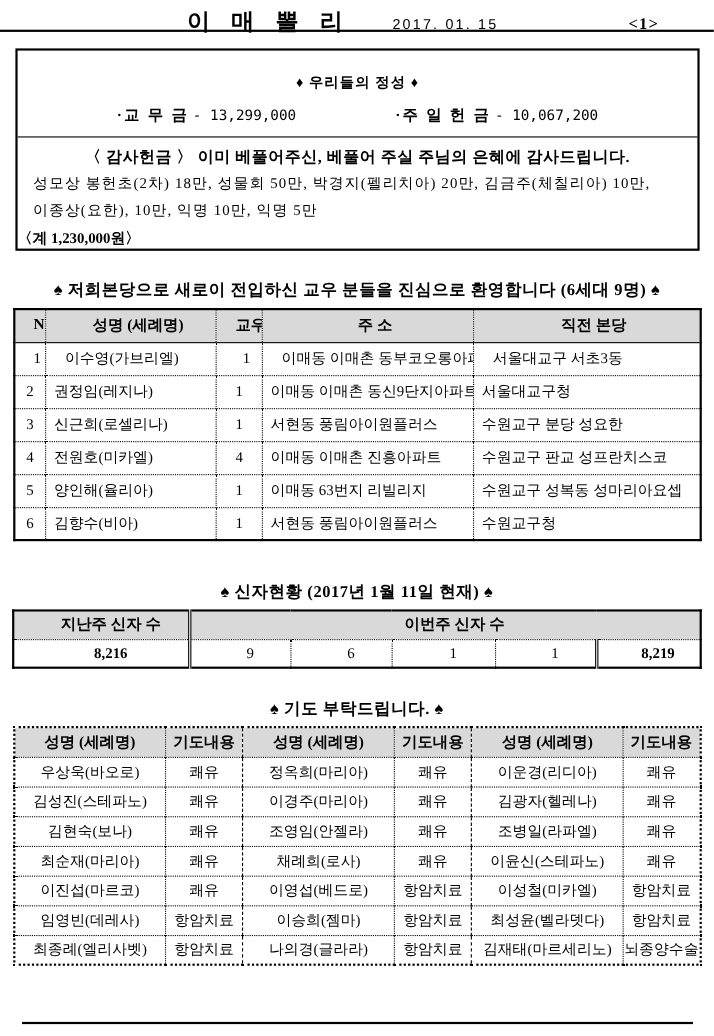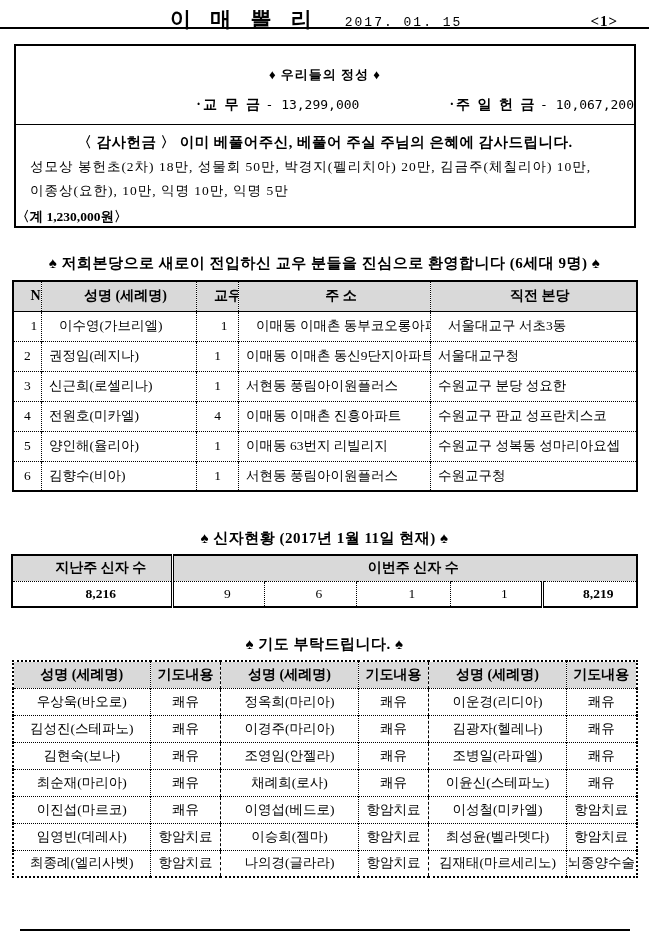--- a/index.html
+++ b/index.html
@@ -6,37 +6,37 @@
   html, body { background: #ffffff; }
   body {
     width: 649px; height: 942px; overflow: hidden;
     font-family: "Liberation Serif", "DejaVu Serif", serif;
     color: #000; position: relative;
   }
 
   
   .masthead {
     display: flex; align-items: baseline;
-    padding: 5px 31px 0 170px;
+    padding: 5px 50px 0 170px;
     border-bottom: 2px solid #000;
     height: 29px;
   }
   .masthead .title { font-weight: bold; font-size: 21px; letter-spacing: 7px; }
-  .masthead .date { font-size: 14px; letter-spacing: 2px; margin-left: 26px; font-family: Liberation Mono, monospace; font-size: 13px; }
+  .masthead .date { font-size: 14px; letter-spacing: 2px; margin-left: 38px; font-family: Liberation Sans, sans-serif; font-size: 13px; }
   .masthead .pageno { margin-left: auto; font-size: 15px; font-weight: bold; letter-spacing: 1px; }
 
   
   .offering-box {
     margin: 15px 13px 0 14px;
     border: 2px solid #000;
     height: 184px;
   }
   .offering-title { text-align: center; font-weight: bold; font-size: 13px; padding-top: 20px; letter-spacing: 1px; }
   .offering-amounts {
-    display: flex; justify-content: flex-end; gap: 90px;
+    display: flex; justify-content: center; gap: 90px;
     padding: 12px 0 10px 0; font-size: 14px;
   }
   .offering-amounts .lbl { font-weight: bold; letter-spacing: 2px; }
   .offering-amounts .val { font-family: "DejaVu Sans Mono", monospace; font-size: 13px; }
   .offering-divider { border-top: 1px solid #000; }
   .thanks-title { text-align: center; font-weight: bold; font-size: 14.5px; padding-top: 8px; letter-spacing: 0.5px; }
   .thanks-line { font-size: 13.5px; padding: 6px 14px 0 14px; letter-spacing: 1px; }
   .thanks-total { font-weight: bold; font-size: 13.5px; padding: 8px 12px 0 0; }
 
   

